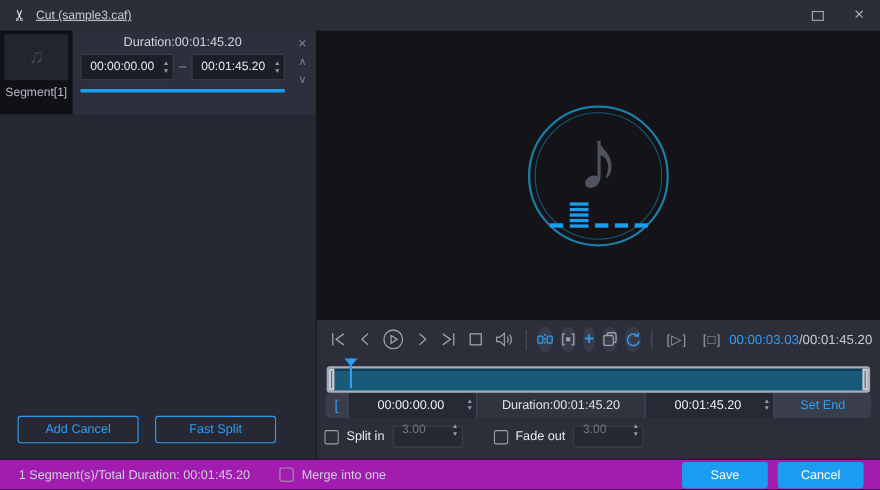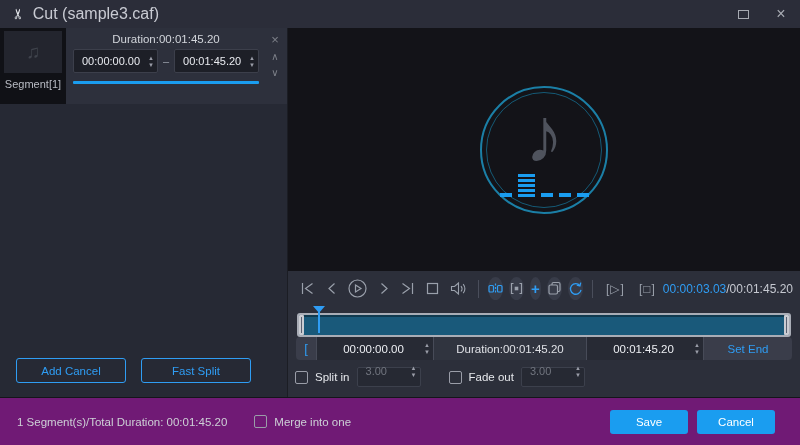--- a/index.html
+++ b/index.html
@@ -7,21 +7,21 @@
   body {
     font-family:"Liberation Sans", sans-serif;
     background:#15161c; color:#cdd0d6; font-size:11px;
     -webkit-user-select:none; user-select:none;
   }
   .window { width:800px; height:445px; display:flex; flex-direction:column; }
 
   
   .titlebar { height:28px; background:#2b2d39; display:flex; align-items:center; padding:0 0 0 12px; flex:none; }
   .app-icon { color:#eceef2; font-size:14px; transform:rotate(-90deg); margin-right:9px; line-height:1; }
-  .title-text { color:#c9cbd3; font-size:16px; }
+  .title-text { color:#c9cbd3; font-size:11px;text-decoration:underline; }
   .win-controls { margin-left:auto; display:flex; align-items:center; height:100%; }
   .win-btn { width:38px; height:100%; display:flex; align-items:center; justify-content:center; color:#a7aab2; cursor:pointer; }
   .max-glyph { width:11px; height:9px; border:1px solid #a7aab2; }
   .close-glyph { font-size:16px; line-height:1; }
 
   
   .main { flex:1; display:flex; min-height:0; }
 
   
   .left-panel { width:287px; flex:none; background:#262934; display:flex; flex-direction:column; position:relative; }
@@ -91,21 +91,21 @@
 
   
   .fade-row { height:24px; margin-top:5px; display:flex; align-items:center; }
   .checkbox { width:13px; height:13px; border:1px solid #9a9da8; border-radius:2px; background:transparent; cursor:pointer; flex:none; }
   .fade-label { color:#e6e8ec; font-size:11.5px; margin:0 7px 0 7px; }
   .fade-spin { width:64px; height:20px; background:#262933; border:1px solid #3c404c; border-radius:2px; display:flex; align-items:center; padding:0 3px 12px 8px; }
   .fade-spin .val { flex:1; color:#71757f; }
   .fade-gap { width:28px; flex:none; }
 
   
-  .footer { height:48px; flex:none; background:#701a75; border-top:1px solid #14151a; display:flex; align-items:center; padding:0 25px 0 17px; }
+  .footer { height:28px; flex:none; background:#a21caf; border-top:1px solid #14151a; display:flex; align-items:center; padding:0 15px 0 17px; }
   .summary { color:#cdd0d6; font-size:11.5px; }
   .merge-wrap { display:flex; align-items:center; margin-left:27px; }
   .merge-label { color:#cdd0d6; font-size:11.5px; margin-left:7px; }
   .footer-btns { margin-left:auto; display:flex; gap:9px; }
   .solid-btn { width:78px; height:24px; background:#1a9df0; border:none; border-radius:3px; color:#ffffff; font-size:11.5px; font-family:inherit; display:flex; align-items:center; justify-content:center; cursor:pointer; }
 </style>
 </head>
 <body>
 
 <div class="window">

